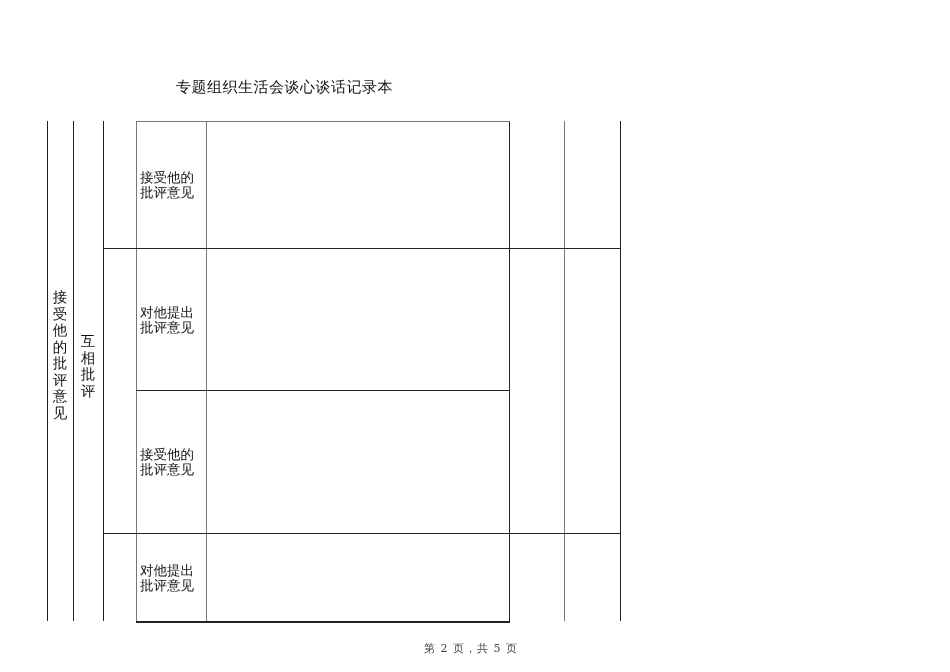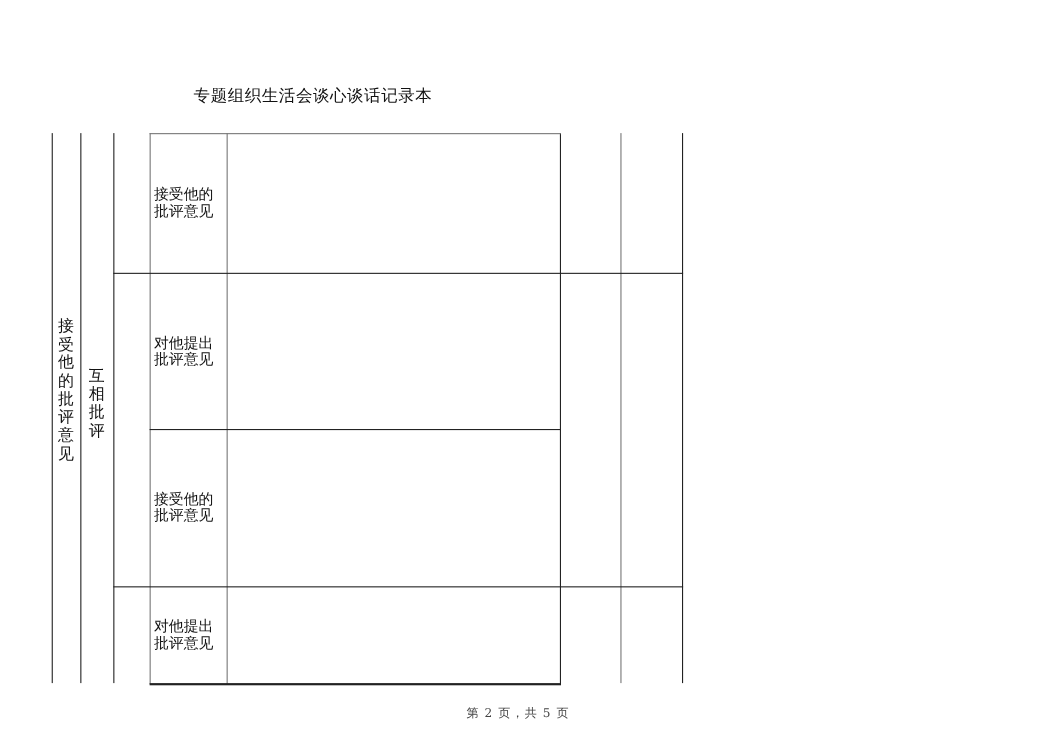--- a/index.html
+++ b/index.html
@@ -29,21 +29,21 @@
 <div class="vl gray" style="left:564px; top:121px; height:500px;"></div>
 <div class="vl" style="left:620px; top:121px; height:500px;"></div>
 
 <div class="hl gray" style="left:136px; top:121px; width:374px;"></div>
 <div class="hl" style="left:103px; top:248px; width:518px;"></div>
 <div class="hl" style="left:136px; top:390px; width:374px;"></div>
 <div class="hl" style="left:103px; top:533px; width:518px;"></div>
 <div class="hl" style="left:136px; top:621px; width:374px; height:2px;"></div>
 
 <div class="vtext" style="left:52px; top:289px;">接受他的批评意见</div>
-<div class="vtext" style="left:80px; top:334px;">互相批评</div>
+<div class="vtext" style="left:80px; top:334px;font-family:Liberation Mono, monospace;">互相批评</div>
 
 <div class="label" style="left:140px; top:170px;">接受他的批评意见</div>
 <div class="label" style="left:140px; top:305px;">对他提出批评意见</div>
 <div class="label" style="left:140px; top:447px;">接受他的批评意见</div>
 <div class="label" style="left:140px; top:563px;">对他提出批评意见</div>
 
 <div class="cell" style="left:207px; top:122px; width:302px; height:126px;"></div>
 <div class="cell" style="left:207px; top:249px; width:302px; height:141px;"></div>
 <div class="cell" style="left:207px; top:391px; width:302px; height:142px;"></div>
 <div class="cell" style="left:207px; top:534px; width:302px; height:87px;"></div>

